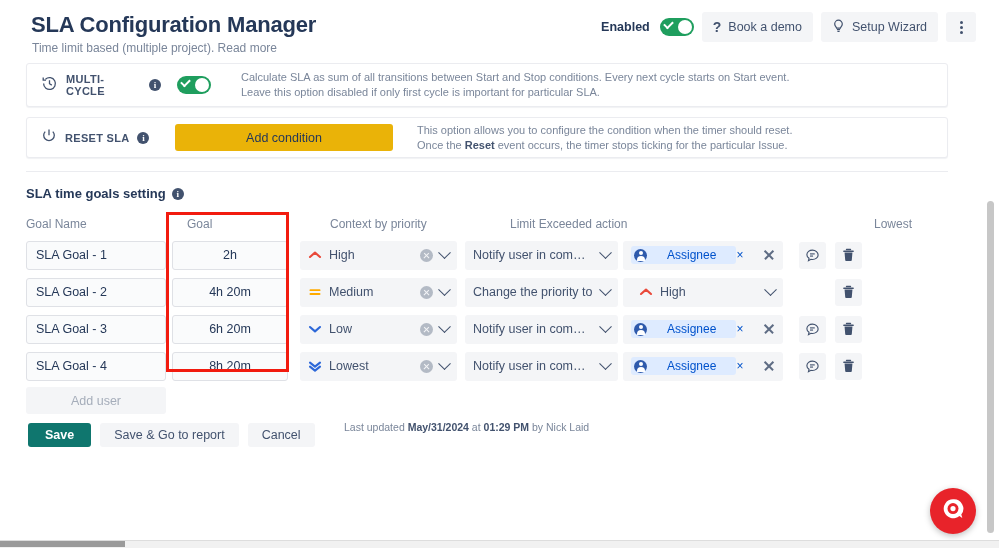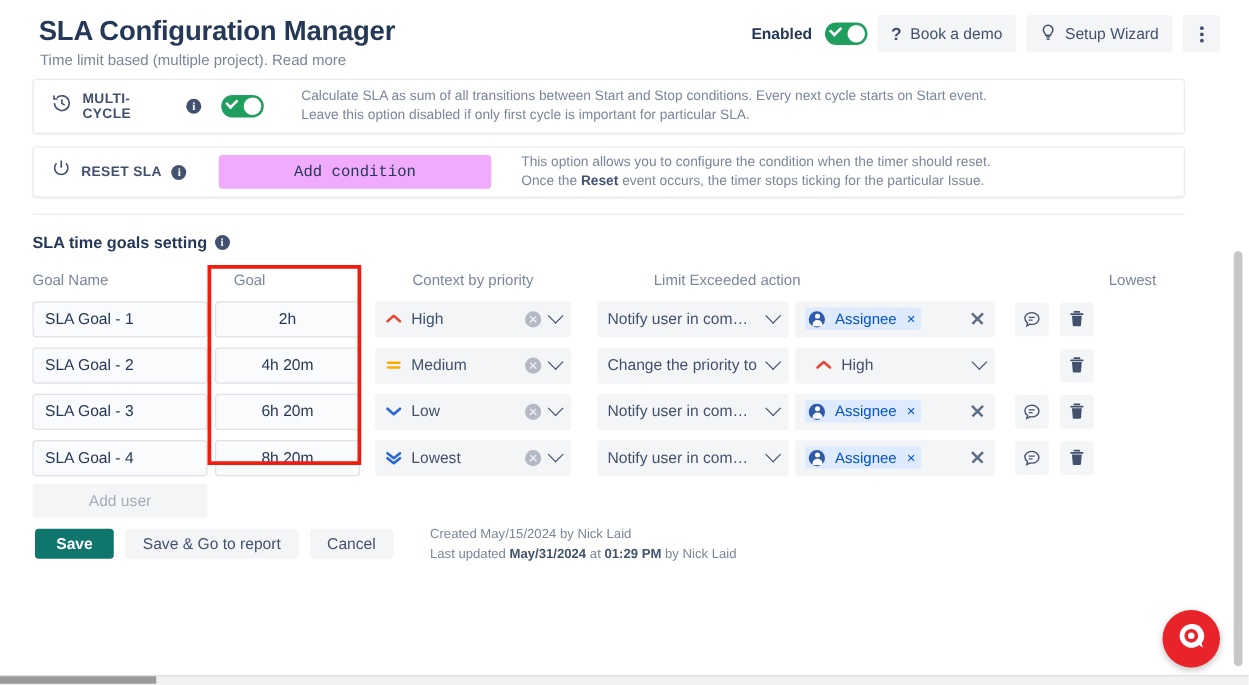--- a/index.html
+++ b/index.html
@@ -88,24 +88,24 @@
   .info-dot {
     width: 12px; height: 12px; border-radius: 50%;
     background: #42526E; color: #fff;
     font-size: 9px; line-height: 12px; text-align: center;
     font-weight: 700; font-family: "Liberation Serif", serif;
     display: inline-block; flex: none;
   }
   .desc { font-size: 11px; color: #7A869A; line-height: 1.35; }
   .desc b { color: #42526E; font-weight: 700; }
   .add-condition {
-    background: #f0abfc; border: none; border-radius: 3px;
+    background: #eab308; border: none; border-radius: 3px;
     width: 218px; height: 27px;
     font-size: 12.5px; color: #253858;
-    font-family: Liberation Mono, monospace;
+    font-family: Liberation Sans, sans-serif;
     cursor: pointer; margin-right: 24px;
   }
 
   .divider {
     position: absolute; left: 26px; top: 171px;
     width: 922px; height: 1px; background: #EBECF0;
   }
 
   
   .section-title {
@@ -119,21 +119,21 @@
     font-size: 12px; color: #7A869A;
     height: 18px;
   }
   .row { display: flex; align-items: center; height: 32px; margin-bottom: 5px; }
 
   .head-row { display: flex; align-items: flex-end; height: 18px; margin-bottom: 4px; gap: 15px; }
 
   .c-goalname { width: 140px; flex: none; }
   .c-goal     { width: 116px; flex: none; margin-left: 6px; }
   .c-context  { width: 157px; flex: none; margin-left: 12px; }
-  .c-limit    { width: 153px; flex: none; margin-left: 21px; }
+  .c-limit    { width: 153px; flex: none; margin-left: 8px; }
   .c-param    { width: 160px; flex: none; margin-left: 5px; }
   .c-actions  { width: 80px;  flex: none; margin-left: 16px; }
 
   .field {
     height: 29px; border: 1px solid #DFE1E6; border-radius: 3px;
     background: #FAFBFC; display: flex; align-items: center;
     padding: 0 9px; font-size: 12.5px; color: #253858;
   }
   .field.center { justify-content: center; }
 
@@ -170,21 +170,21 @@
     width: 12px; height: 1.5px; background: #5E6C84;
   }
   .x-plain::before { transform: rotate(45deg); }
   .x-plain::after  { transform: rotate(-45deg); }
 
   
   .pico { width: 14px; height: 14px; flex: none; display: block; }
 
   
   .chip {
-    display: inline-flex; align-items: center; gap: 8px;
+    display: inline-flex; align-items: center; gap: 20px;
     background: #DEEBFF; border-radius: 3px;
     padding: 2px 5px 2px 3px; font-size: 12px; color: #0052CC;
     max-width: 105px;
   }
   .chip .ava {
     width: 13px; height: 13px; border-radius: 50%; background: #2E5AAC;
     position: relative; flex: none;
   }
   .chip .ava::before {
     content:''; position:absolute; left:4.5px; top:2.5px;
@@ -525,21 +525,20 @@
   </div>
 
   <div class="highlight"></div>
 
   <div class="footer">
     <button class="btn-primary">Save</button>
     <button class="btn-secondary">Save &amp; Go to report</button>
     <button class="btn-secondary">Cancel</button>
   </div>
   <div class="meta">
-    <div><span>Created </span><span>May/15/2024</span><span> by Nick Laid</span></div>
     <div><span>Last updated </span><b>May/31/2024</b><span> at </span><b>01:29 PM</b><span> by Nick Laid</span></div>
   </div>
 
   <div class="support">
     <span>
       <svg width="26" height="26" viewBox="0 0 26 26">
         <path d="M13 3.2A9.5 9.5 0 1 0 19.4 19.9l2.9 2.2-1.0-3.6A9.5 9.5 0 0 0 13 3.2z" fill="#ffffff"></path>
         <circle cx="13" cy="12.6" r="5.5" fill="#E8232A"></circle>
         <circle cx="13" cy="12.6" r="2.6" fill="#ffffff"></circle>
       </svg>

